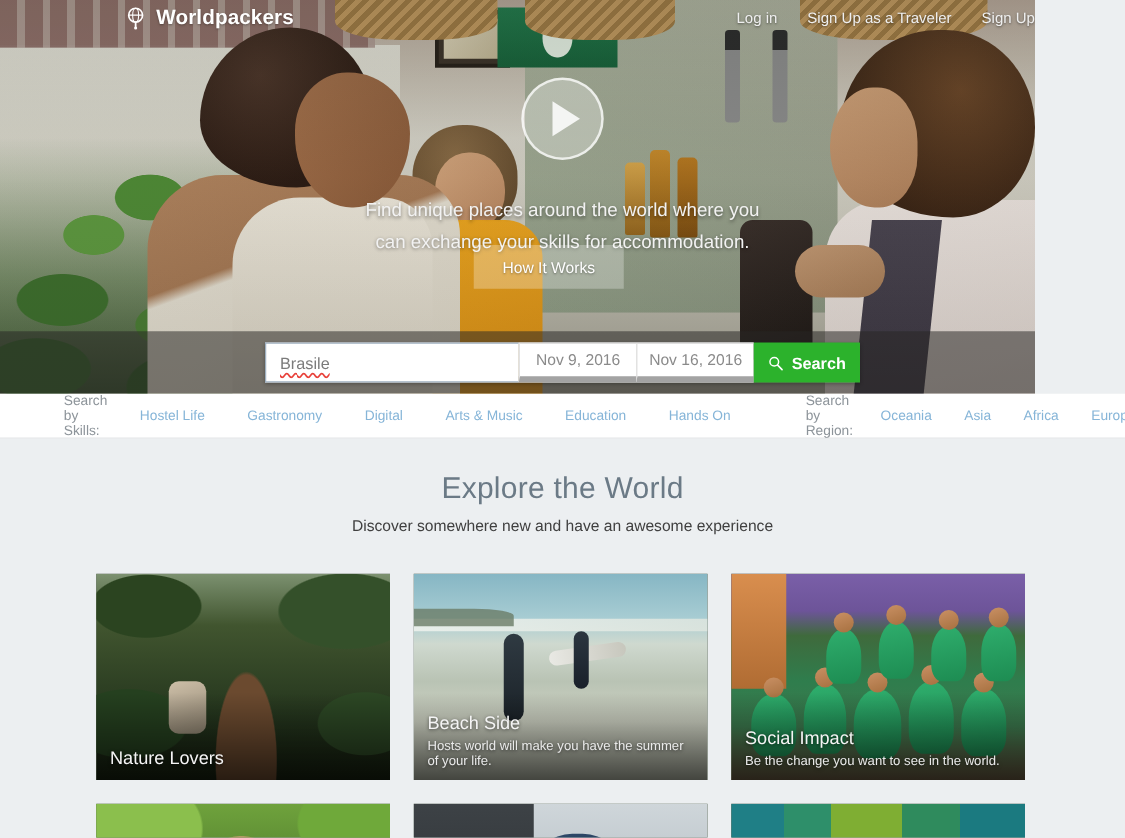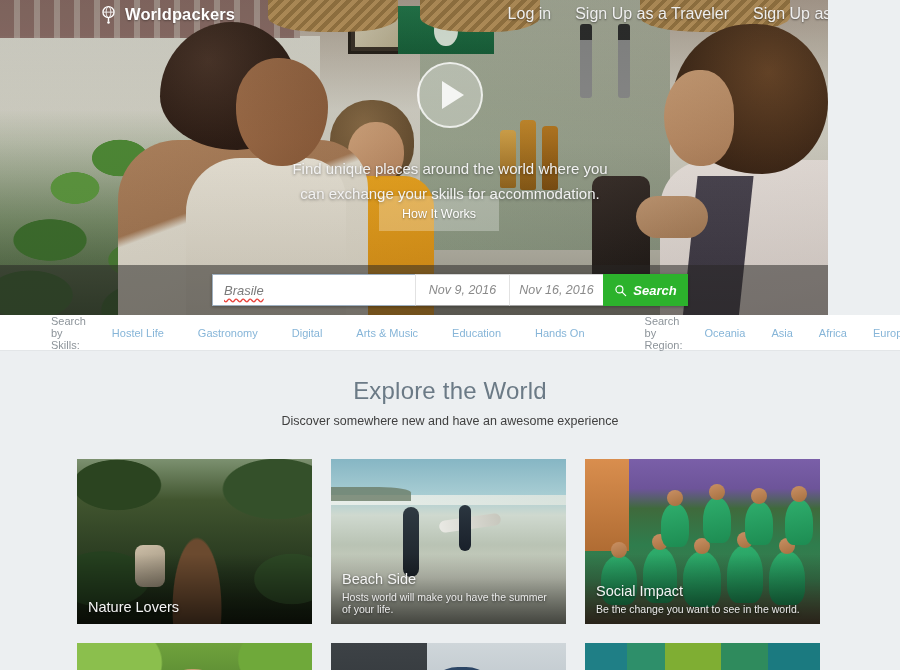--- a/index.html
+++ b/index.html
@@ -184,21 +184,21 @@
   .logo-mark { width: 19px; height: 19px; flex: none; }
   .logo-text {
     color: #fff; font-size: 16.5px; font-weight: bold; letter-spacing: .1px;
     text-shadow: 0 1px 2px rgba(0,0,0,.35);
   }
   .top-links {
     margin-left: auto; margin-right: 18px;
     display: flex; align-items: center; gap: 24px;
   }
   .top-links a {
-    color: #efefef; font-size: 16px; text-decoration: none;
+    color: #efefef; font-size: 12px; text-decoration: none;
     text-shadow: 0 1px 2px rgba(0,0,0,.5);
   }
 
   
   .play-btn {
     position: absolute; left: 417px; top: 62px;
     width: 66px; height: 66px; border-radius: 50%;
     background: rgba(255,255,255,.30);
     border: 2px solid rgba(255,255,255,.75);
     display: flex; align-items: center; justify-content: center;
@@ -228,36 +228,35 @@
 
   
   .search-band {
     position: absolute; left: 0; top: 265px; width: 900px; height: 50px;
     background: rgba(40,38,36,.52);
   }
   .search-bar {
     position: absolute; left: 212px; top: 274px;
     display: flex; height: 32px;
     box-shadow: 0 1px 3px rgba(0,0,0,.3);
-    font-style: italic;
   }
   .sb-dest {
     width: 203px; background: #fff;
     border: 1px solid #9fb0c0; border-right: none;
     display: flex; align-items: center; padding-left: 11px;
   }
   .sb-dest-val {
     font-size: 13px; color: #7b7b7b;
     text-decoration: underline wavy #e8413a;
     text-decoration-skip-ink: none;
     text-underline-offset: 3px;
   }
   .sb-date {
     width: 94px; background: #fff;
-    border-top: 1px solid #d5d5d5; border-bottom: 1px solid #a3a3a3;
+    border-top: 1px solid #d5d5d5; border-bottom: 5px solid #a3a3a3;
     border-left: 1px solid #e2e2e2;
     display: flex; align-items: center; justify-content: center;
     font-size: 12.5px; color: #8a8a8a;
   }
   .sb-go {
     width: 85px; background: #2cb22c;
     display: flex; align-items: center; justify-content: center; gap: 6px;
     color: #fff; font-size: 13px; font-weight: bold; cursor: pointer;
   }
   .mag { width: 13px; height: 13px; flex: none; }

